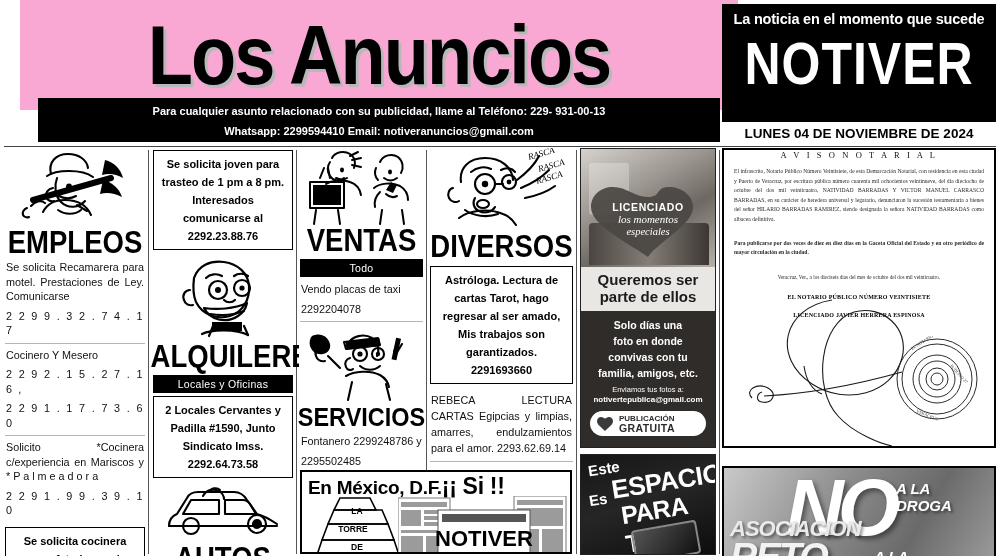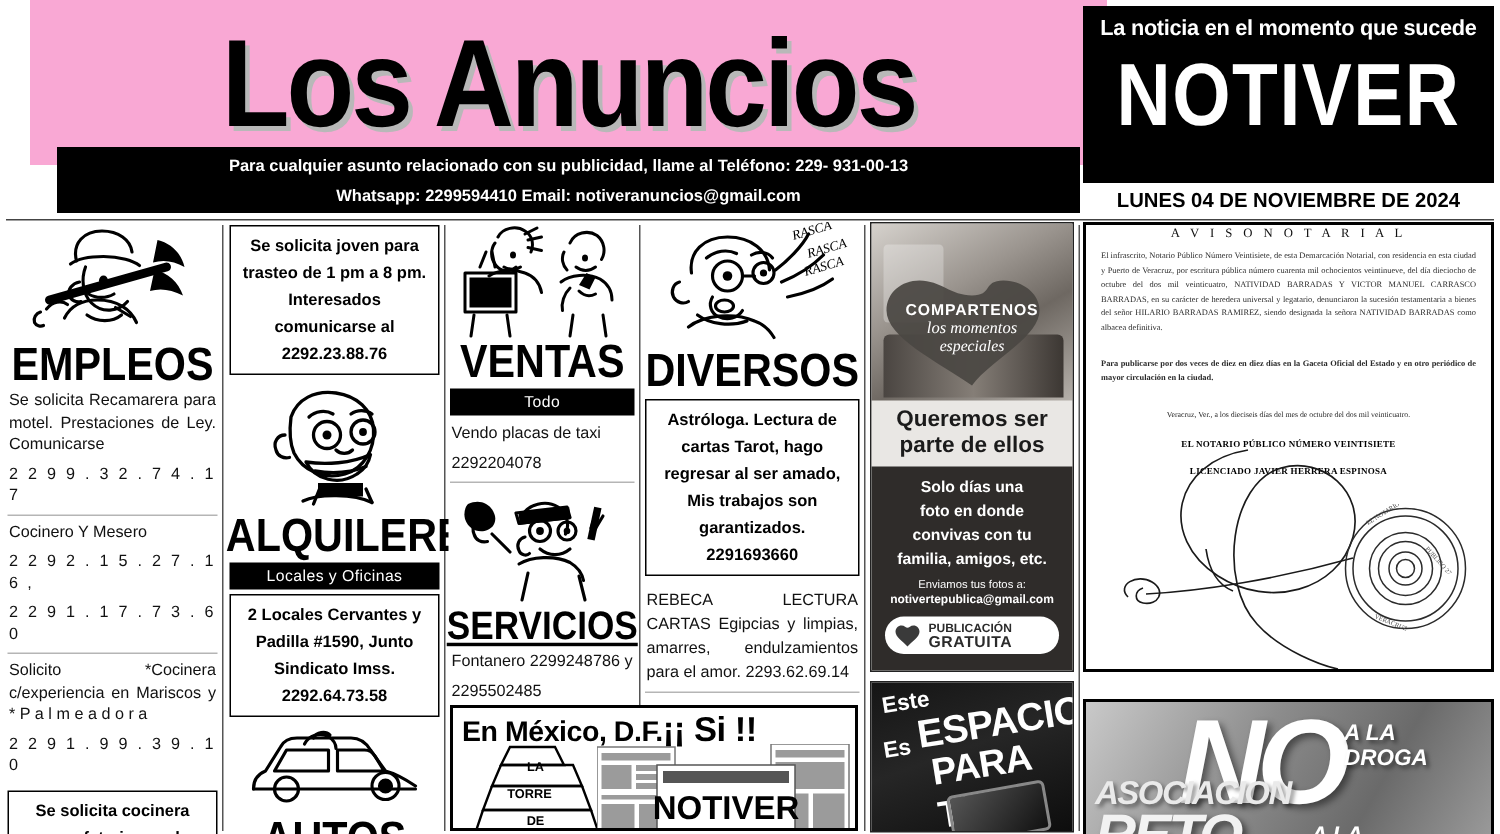--- a/index.html
+++ b/index.html
@@ -306,21 +306,21 @@
           <rect x="11" y="37" width="28" height="20" fill="#000"></rect>
           <path d="M84 42 l5-8 6 3 -4 8z" fill="#000"></path>
         </svg>
         <div class="cat-word">VENTAS</div>
       </div>
       <div class="blackbar">Todo</div>
       <div class="adtext">Vendo     placas     de     taxi</div>
       <div class="adtext">2292204078</div>
       <div class="sep"></div>
 
-      <div class="cat-art" style="margin-top:6px;text-decoration:underline;">
+      <div class="cat-art" style="margin-top:6px;">
         <svg class="mascot" width="120" height="74" viewBox="0 0 120 74">
           <g fill="none" stroke="#000" stroke-width="2.1" stroke-linecap="round" stroke-linejoin="round">
             <path d="M46 16c4-8 16-11 24-6 6 4 8 12 5 18"></path>
             <path d="M42 14l34-4 2 7-34 4z"></path>
             <ellipse cx="58" cy="26" rx="7" ry="7"></ellipse>
             <ellipse cx="58" cy="26" rx="2.6" ry="2.6" fill="#000" stroke="none"></ellipse>
             <ellipse cx="76" cy="26" rx="6" ry="6"></ellipse>
             <ellipse cx="76" cy="26" rx="2.2" ry="2.2" fill="#000" stroke="none"></ellipse>
             <path d="M58 38c6 5 14 5 20 0"></path>
             <path d="M48 30c-4 1-6 5-4 9 1 3 5 4 7 2"></path>
@@ -379,21 +379,21 @@
       <div class="sep"></div>
     </div>
 
     <div class="col c5">
       <div class="compad">
         <div class="comp-photo">
           <svg class="heart" width="126" height="78" viewBox="0 0 126 78">
             <path d="M63 74C40 58 6 42 6 24 6 12 16 4 28 4c14 0 21 10 35 10S70 4 84 4c12 0 24 8 24 20 0 18-34 34-45 50z" fill="#4a4743" opacity="0.93"></path>
           </svg>
           <div class="heart-txt">
-            <div class="heart-l1">COMPARTENOS</div>
+            <div class="heart-l1">LICENCIADO</div>
             <div class="heart-l2">los momentos</div>
             <div class="heart-l3">especiales</div>
           </div>
         </div>
         <div class="comp-head">
           <div>Queremos ser</div>
           <div>parte de ellos</div>
         </div>
         <div class="comp-dark">
           <div class="l">Solo días una</div>

